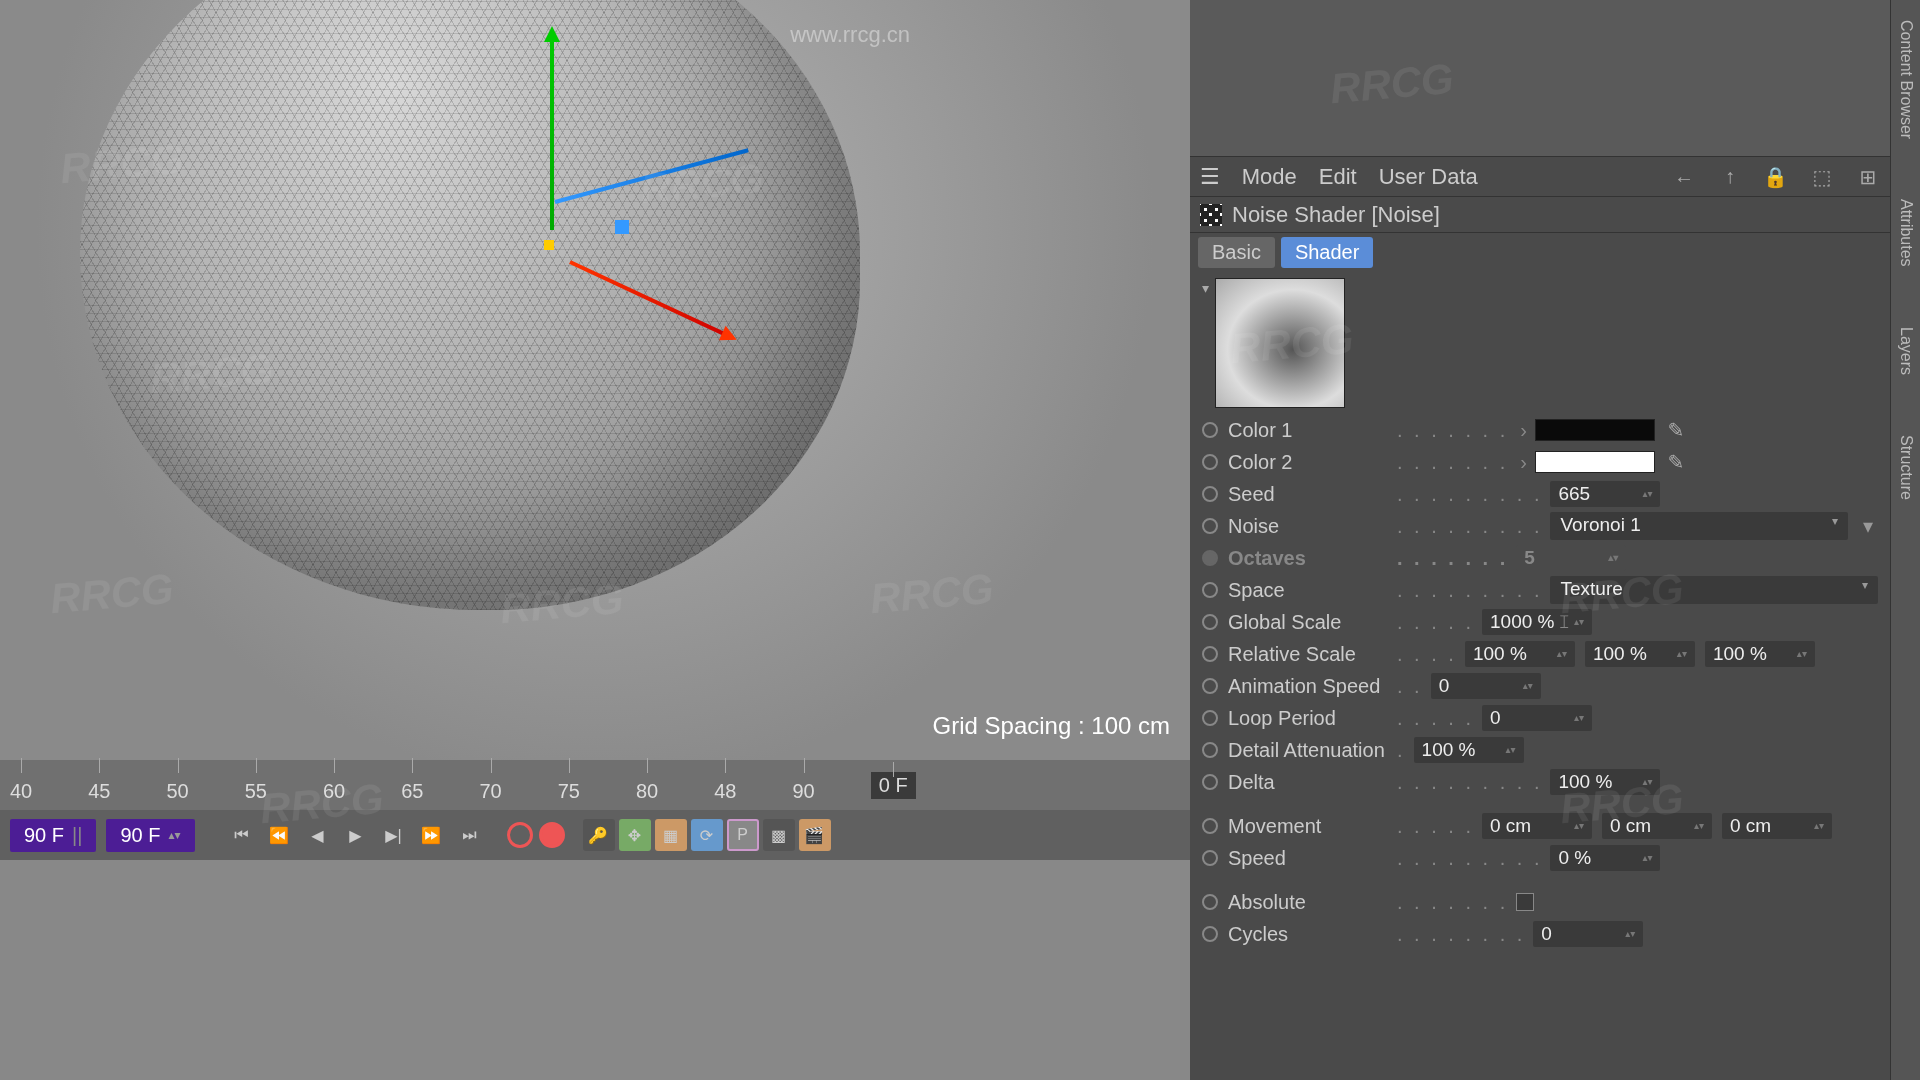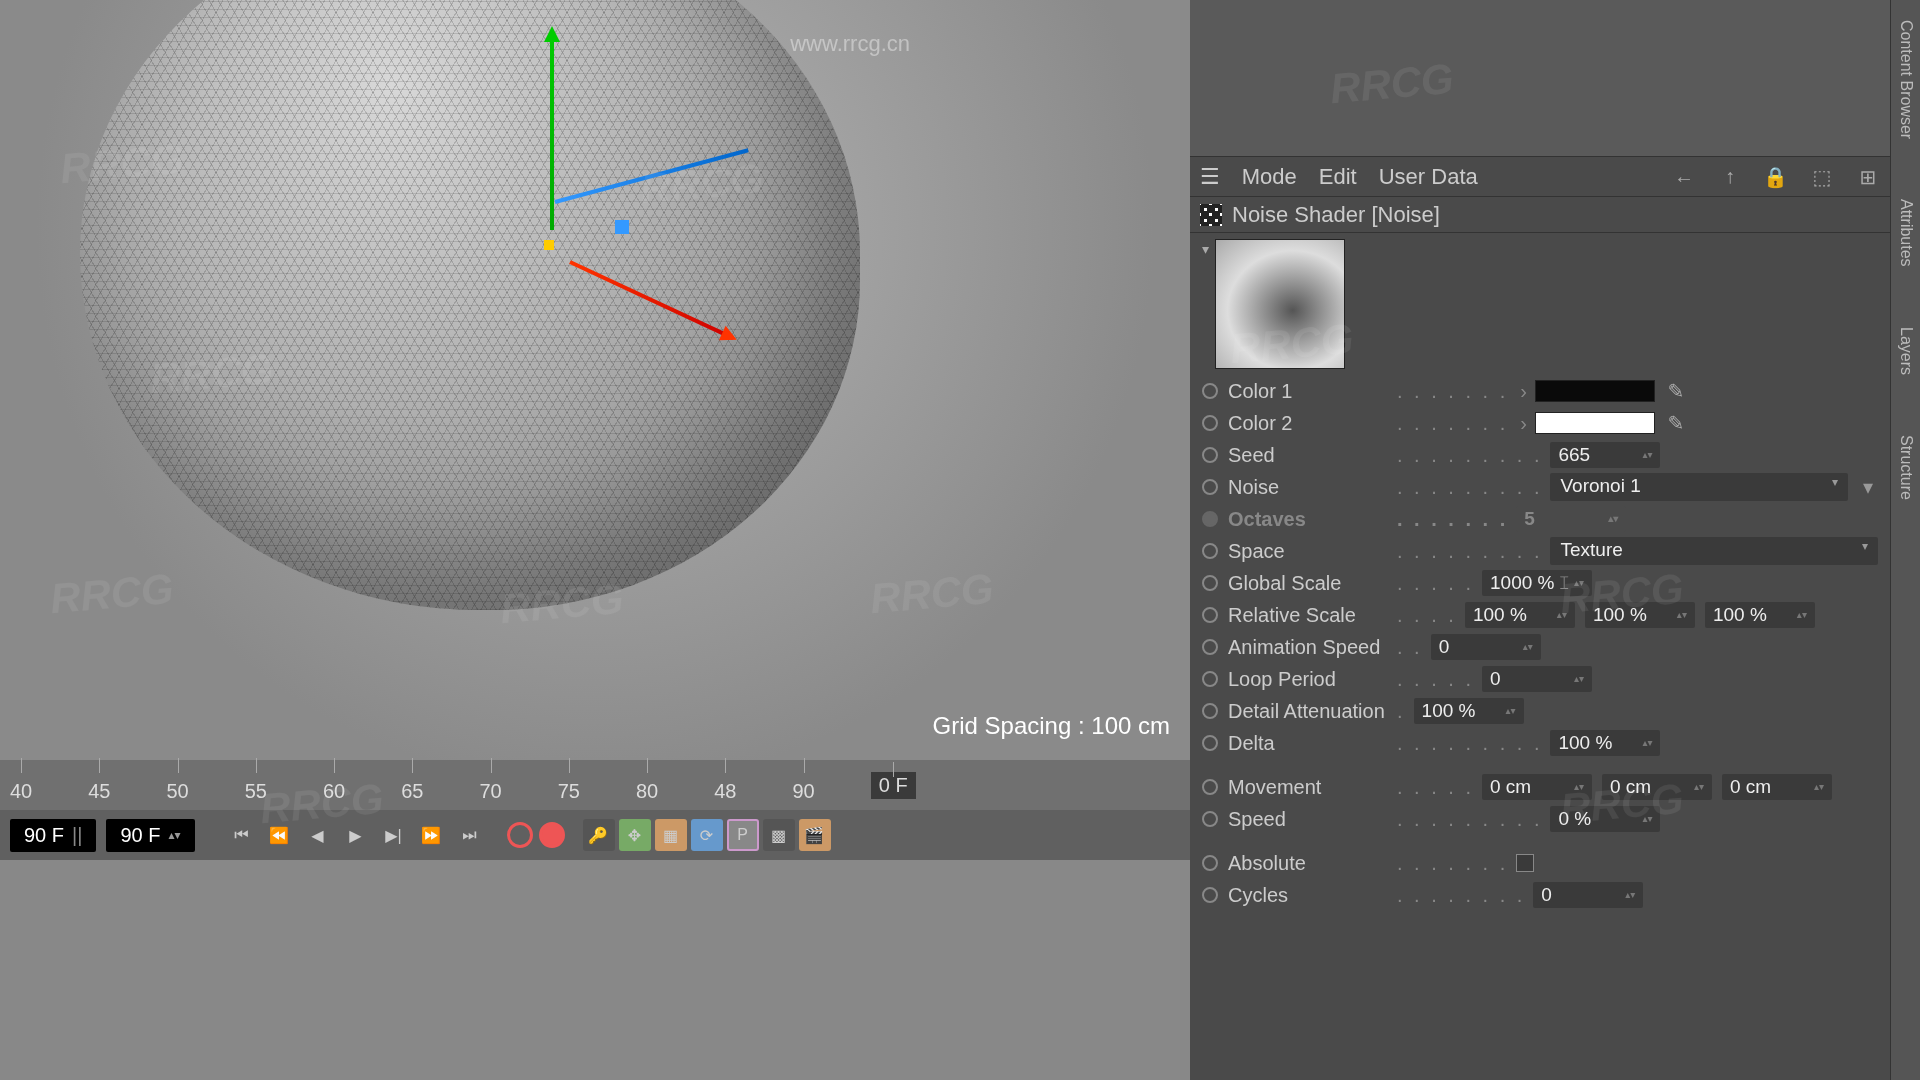--- a/index.html
+++ b/index.html
@@ -20,21 +20,21 @@
 .axis-cube { position:absolute; width:14px; height:14px; left:115px; top:190px; background:#39f; }
 .axis-cube-y { position:absolute; width:10px; height:10px; left:44px; top:210px; background:#fc0; }
 
 .grid-txt { position:absolute; right:20px; bottom:20px; color:#fff; font-size:24px; }
 
 .timeline { height: 50px; background:#707070; display:flex; align-items:center; padding:0 10px; font-size:20px; color:#ddd; gap:56px;}
 .timeline span { position:relative; padding-top:12px; }
 .timeline span::before{content:"";position:absolute;left:50%;top:-10px;width:1px;height:15px;background:#aaa;}
 
 .controls { height: 50px; background:#606060; display:flex; align-items:center; padding:0 10px; gap:10px; }
-.frame-field { background:#000000; color:#fff; padding:5px 14px; border-radius:2px; font-size:20px; display:flex; align-items:center; gap:8px; }
+.frame-field { background:#4c1d95; color:#fff; padding:5px 14px; border-radius:2px; font-size:20px; display:flex; align-items:center; gap:8px; }
 .frame-field .spin { font-size:12px; color:#999; }
 .transport { display:flex; gap:4px; margin-left:20px; }
 .tbtn { width:34px; height:34px; display:flex; align-items:center; justify-content:center; color:#ccc; }
 .record-btns { display:flex; gap:6px; margin-left:10px; }
 .circ { width:26px; height:26px; border-radius:50%; border:3px solid; display:flex; align-items:center; justify-content:center;}
 .circ.red{border-color:#e55;}
 .circ.red-fill{background:#e55;border-color:#e55;}
 .tool-icons { display:flex; gap:4px; margin-left:8px; }
 .ticon { width:32px; height:32px; background:#555; display:flex; align-items:center; justify-content:center; border-radius:3px; font-size:16px;}
 
@@ -88,21 +88,21 @@
   <div class="viewport">
     <div class="viewport-3d">
       <div class="mesh-sphere"></div>
       <div class="axis">
         <div class="axis-line axis-y"></div>
         <div class="axis-line axis-z"></div>
         <div class="axis-line axis-x"></div>
         <div class="axis-cube"></div>
         <div class="axis-cube-y"></div>
       </div>
-      <div style="position:absolute;right:280px;top:31px;color:rgba(255,255,255,0.4);font-size:22px;">www.rrcg.cn</div>
+      <div style="position:absolute;right:280px;top:22px;color:rgba(255,255,255,0.4);font-size:22px;">www.rrcg.cn</div>
       <div class="grid-txt">Grid Spacing : 100 cm</div>
     </div>
 
     <div class="timeline">
       <span>40</span>
       <span>45</span>
       <span>50</span>
       <span>55</span>
       <span>60</span>
       <span>65</span>
@@ -162,20 +162,24 @@
       <span class="micon">🔒</span>
       <span class="micon">⬚</span>
       <span class="micon">⊞</span>
     </div>
 
     <div class="obj-title">
       <span class="obj-icon"></span>
       <span>Noise Shader [Noise]</span>
     </div>
 
+    <div class="tabs">
+      <div class="tab">Basic</div>
+      <div class="tab active">Shader</div>
+    </div>
 
     <div class="props">
       <div class="preview-row">
         <span class="arrow-dn">▾</span>
         <div class="preview"></div>
       </div>
 
       <div class="prow">
         <span class="bullet"></span>
         <span class="lbl">Color 1</span>

